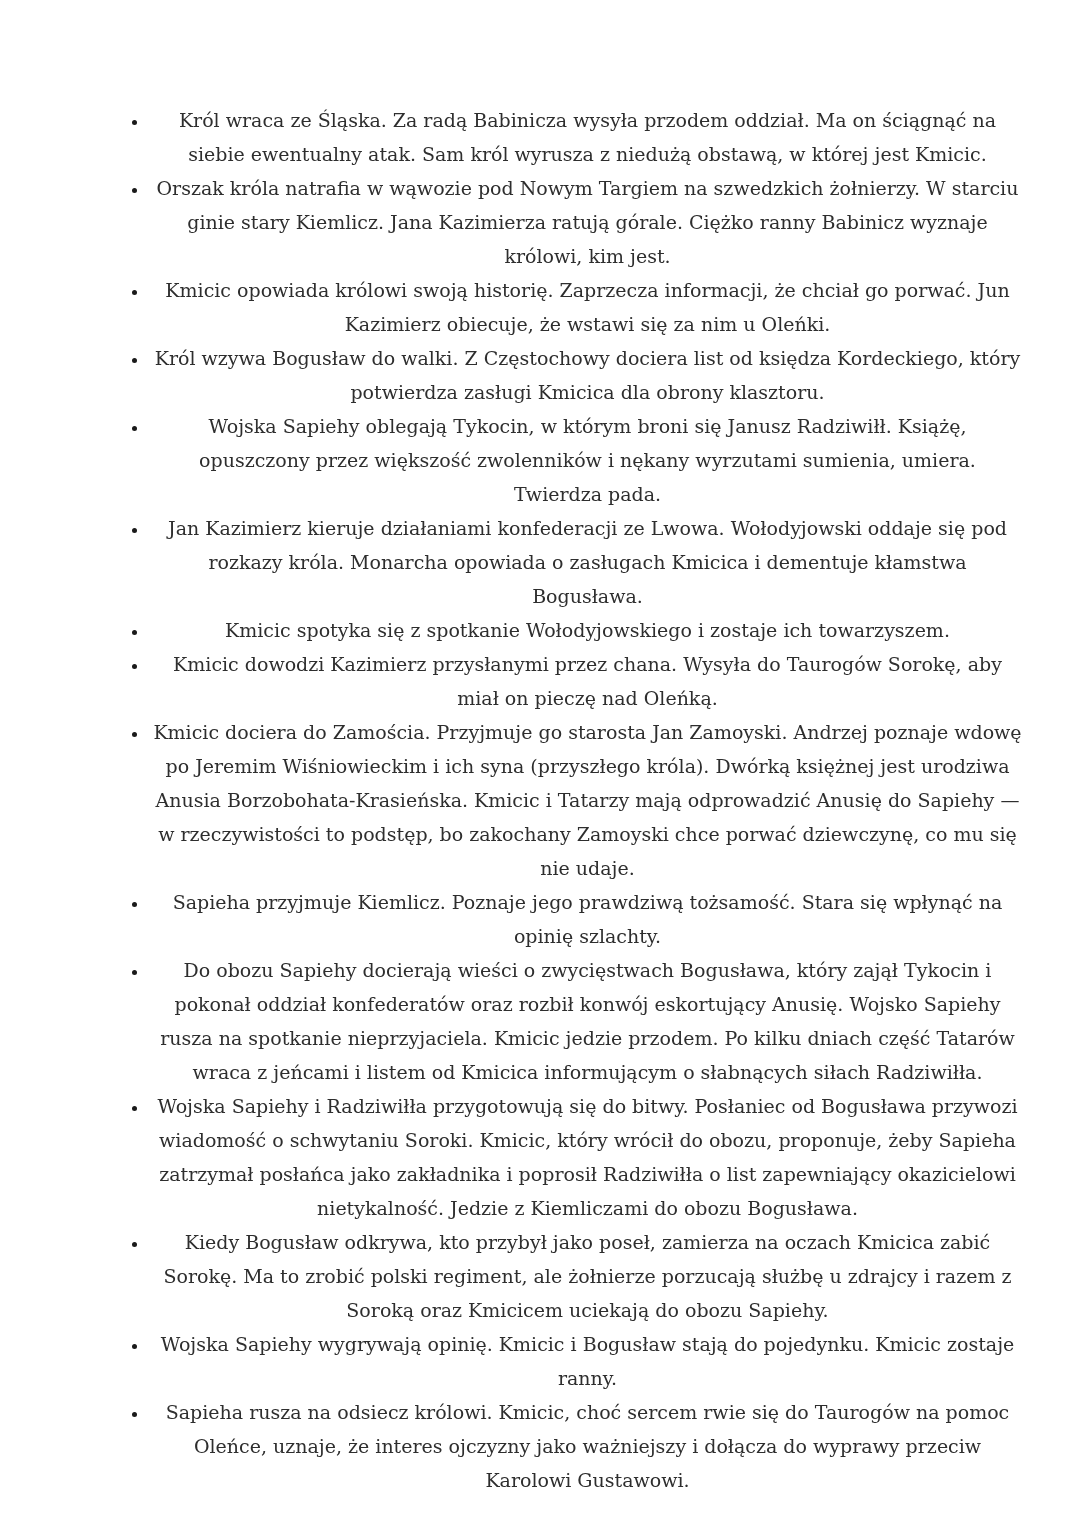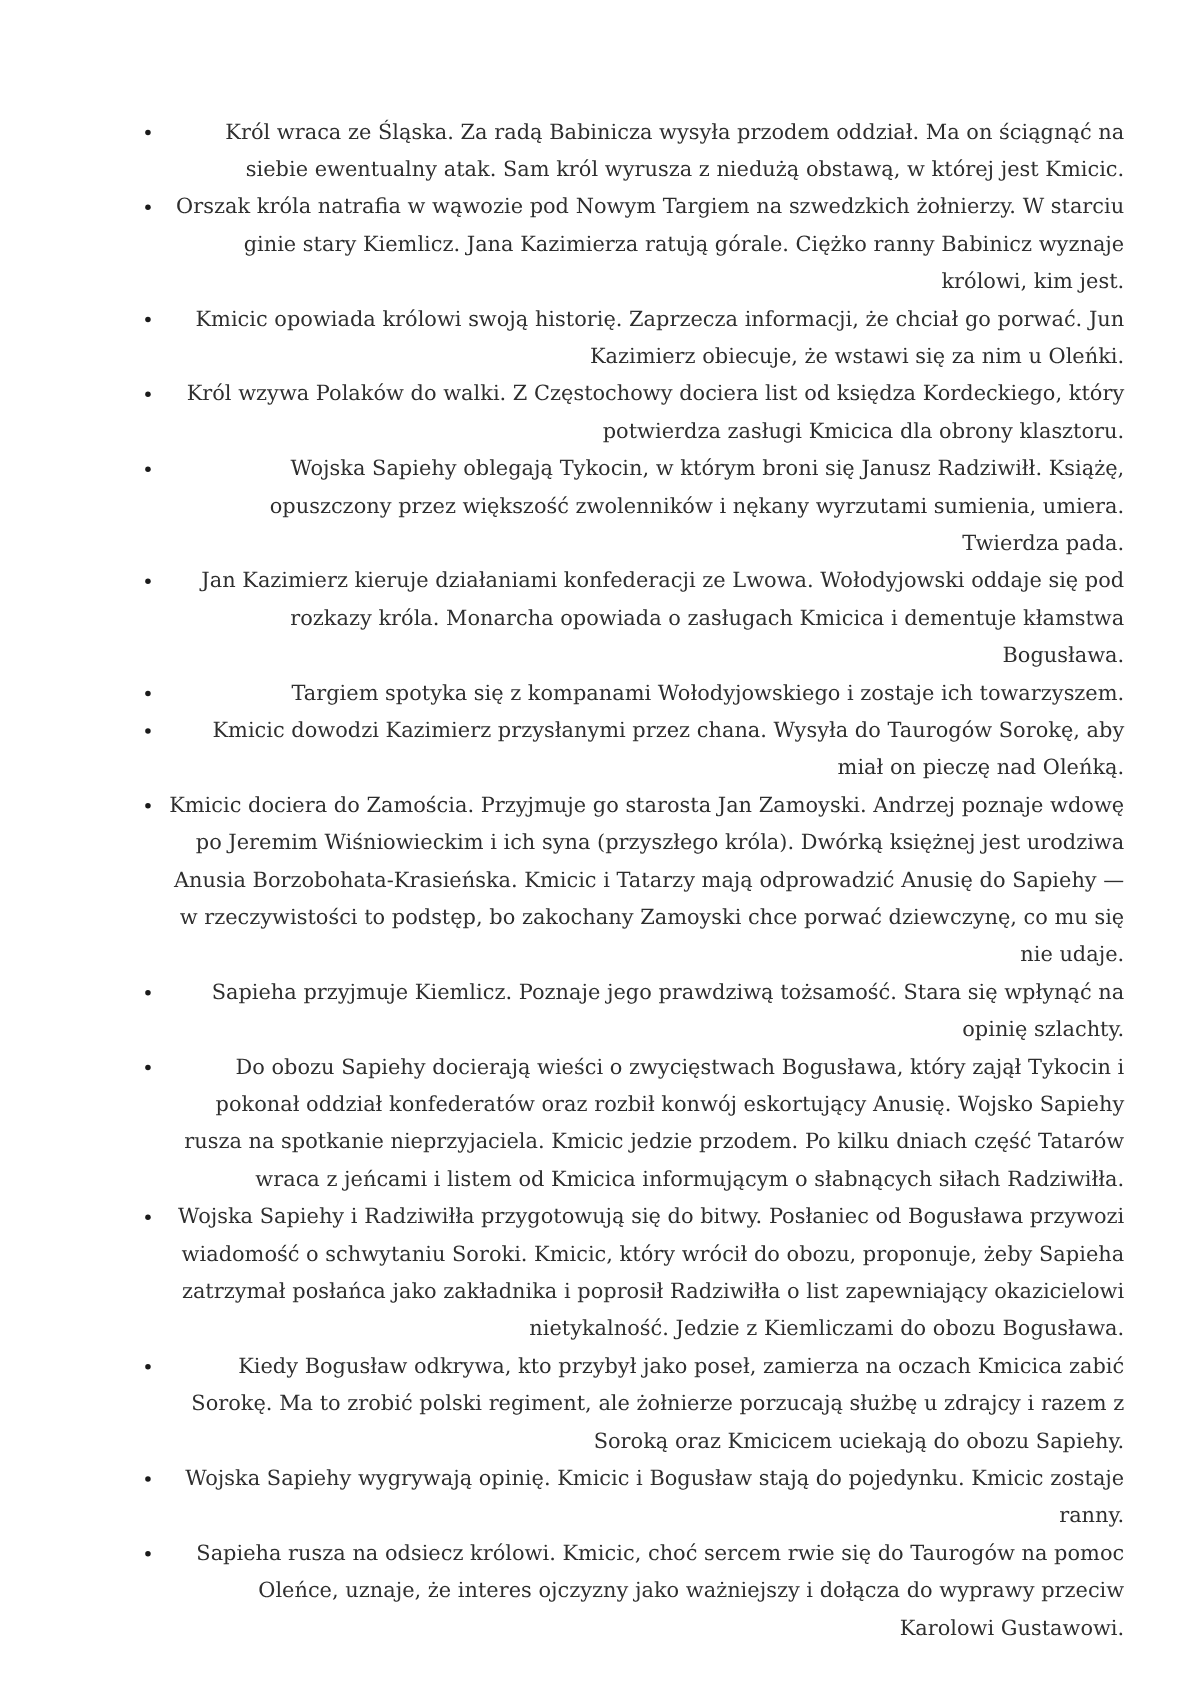--- a/index.html
+++ b/index.html
@@ -25,40 +25,40 @@
     margin: 0;
     padding: 0 0 0 24px;
     list-style: disc outside;
     max-width: 880px;
   }
   ul.summary-list li {
     font-size: 19px;
     line-height: 34px;
     margin: 0;
     padding: 0 0 0 4px;
-    text-align: right;
+    text-align: center;
     color: #2e2e2e;
   }
   ul.summary-list li::marker {
     color: #1a1a1a;
     font-size: 17px;
   }
 </style>
 </head>
 <body>
 
 <div class="page">
   <ul class="summary-list">
     <li>Król wraca ze Śląska. Za radą Babinicza wysyła przodem oddział. Ma on ściągnąć na siebie ewentualny atak. Sam król wyrusza z niedużą obstawą, w której jest Kmicic.</li>
     <li>Orszak króla natrafia w wąwozie pod Nowym Targiem na szwedzkich żołnierzy. W starciu ginie stary Kiemlicz. Jana Kazimierza ratują górale. Ciężko ranny Babinicz wyznaje królowi, kim jest.</li>
     <li>Kmicic opowiada królowi swoją historię. Zaprzecza informacji, że chciał go porwać. Jun Kazimierz obiecuje, że wstawi się za nim u Oleńki.</li>
-    <li>Król wzywa Polaków do walki. Z Częstochowy dociera list od księdza Kordeckiego, który potwierdza zasługi Kmicica dla obrony klasztoru.</li>
+    <li>Król wzywa Bogusław do walki. Z Częstochowy dociera list od księdza Kordeckiego, który potwierdza zasługi Kmicica dla obrony klasztoru.</li>
     <li>Wojska Sapiehy oblegają Tykocin, w którym broni się Janusz Radziwiłł. Książę, opuszczony przez większość zwolenników i nękany wyrzutami sumienia, umiera. Twierdza pada.</li>
     <li>Jan Kazimierz kieruje działaniami konfederacji ze Lwowa. Wołodyjowski oddaje się pod rozkazy króla. Monarcha opowiada o zasługach Kmicica i dementuje kłamstwa Bogusława.</li>
-    <li>Targiem spotyka się z kompanami Wołodyjowskiego i zostaje ich towarzyszem.</li>
+    <li>Kmicic spotyka się z spotkanie Wołodyjowskiego i zostaje ich towarzyszem.</li>
     <li>Kmicic dowodzi Kazimierz przysłanymi przez chana. Wysyła do Taurogów Sorokę, aby miał on pieczę nad Oleńką.</li>
     <li>Kmicic dociera do Zamościa. Przyjmuje go starosta Jan Zamoyski. Andrzej poznaje wdowę po Jeremim Wiśniowieckim i ich syna (przyszłego króla). Dwórką księżnej jest urodziwa Anusia Borzobohata-Krasieńska. Kmicic i Tatarzy mają odprowadzić Anusię do Sapiehy — w rzeczywistości to podstęp, bo zakochany Zamoyski chce porwać dziewczynę, co mu się nie udaje.</li>
     <li>Sapieha przyjmuje Kiemlicz. Poznaje jego prawdziwą tożsamość. Stara się wpłynąć na opinię szlachty.</li>
     <li>Do obozu Sapiehy docierają wieści o zwycięstwach Bogusława, który zajął Tykocin i pokonał oddział konfederatów oraz rozbił konwój eskortujący Anusię. Wojsko Sapiehy rusza na spotkanie nieprzyjaciela. Kmicic jedzie przodem. Po kilku dniach część Tatarów wraca z jeńcami i listem od Kmicica informującym o słabnących siłach Radziwiłła.</li>
     <li>Wojska Sapiehy i Radziwiłła przygotowują się do bitwy. Posłaniec od Bogusława przywozi wiadomość o schwytaniu Soroki. Kmicic, który wrócił do obozu, proponuje, żeby Sapieha zatrzymał posłańca jako zakładnika i poprosił Radziwiłła o list zapewniający okazicielowi nietykalność. Jedzie z Kiemliczami do obozu Bogusława.</li>
     <li>Kiedy Bogusław odkrywa, kto przybył jako poseł, zamierza na oczach Kmicica zabić Sorokę. Ma to zrobić polski regiment, ale żołnierze porzucają służbę u zdrajcy i razem z Soroką oraz Kmicicem uciekają do obozu Sapiehy.</li>
     <li>Wojska Sapiehy wygrywają opinię. Kmicic i Bogusław stają do pojedynku. Kmicic zostaje ranny.</li>
     <li>Sapieha rusza na odsiecz królowi. Kmicic, choć sercem rwie się do Taurogów na pomoc Oleńce, uznaje, że interes ojczyzny jako ważniejszy i dołącza do wyprawy przeciw Karolowi Gustawowi.</li>
   </ul>
 </div>

